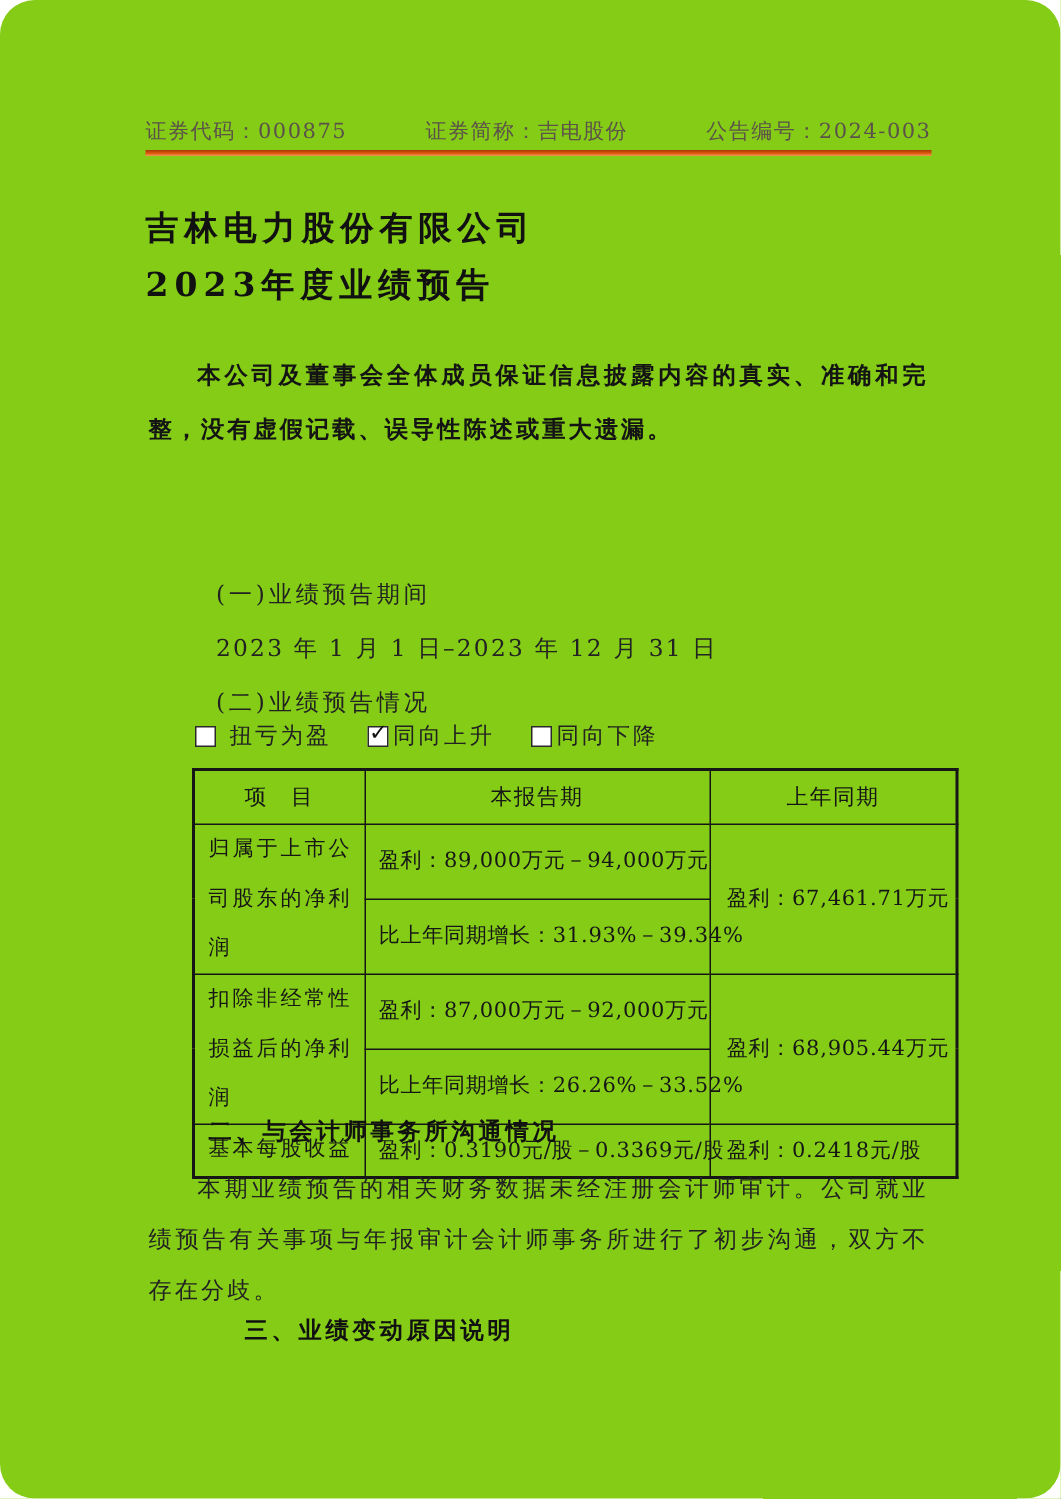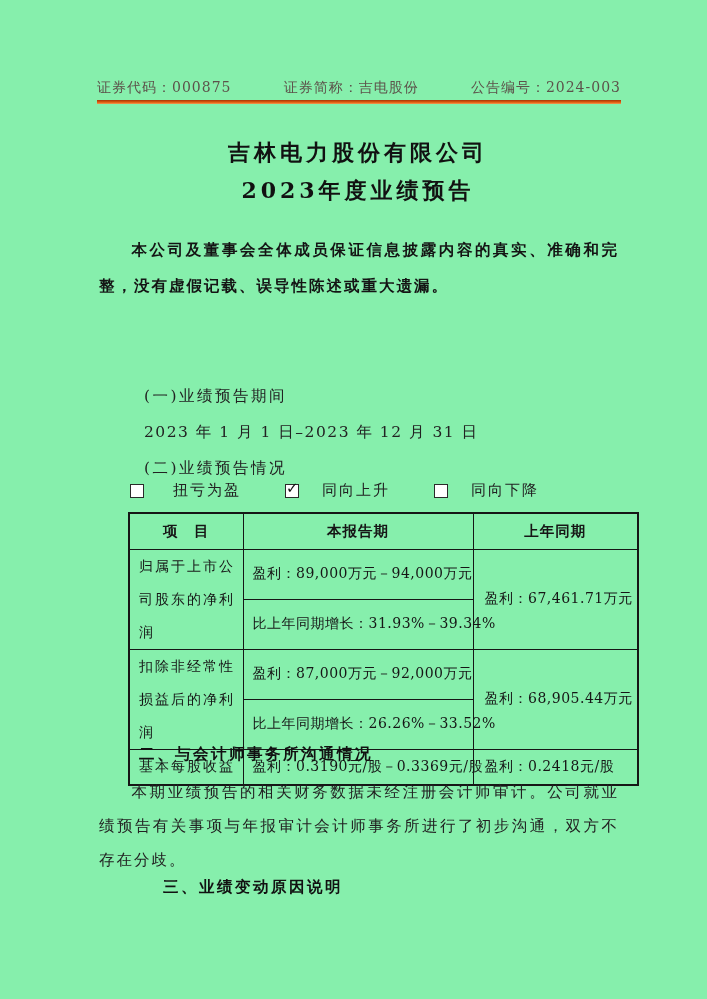--- a/index.html
+++ b/index.html
@@ -1,51 +1,51 @@
 <!DOCTYPE html>
 <html><head>
 <meta charset="utf-8">
 <style>
   * { margin:0; padding:0; box-sizing:border-box; }
   html,body { background:#ffffff; }
   .page {
-    position:relative; width:707px; height:999px; background:#86efac;
-    font-family:"DejaVu Serif","Liberation Serif",serif; color:#1d1d1d; overflow:hidden;
+    position:relative; width:707px; height:999px; background:#84cc16;
+    font-family:"DejaVu Serif","Liberation Serif",serif; color:#1d1d1d; overflow:hidden;border-radius:23px;
   }
   
   .doc-header {
     position:absolute; left:97px; right:86px; top:79px;
     display:flex; justify-content:space-between;
     font-size:14px; color:#5c524a; letter-spacing:1px; white-space:nowrap;
   }
   .header-rule {
     position:absolute; left:97px; right:86px; top:100px; height:4px;
     background:linear-gradient(180deg,#a63605 0%, #df590e 55%, #f29c55 100%);
   }
   
   .page-title {
     position:absolute; left:97px; right:88px; top:133px;
-    text-align:center; font-size:22px; font-weight:bold;
+    text-align:left; font-size:22px; font-weight:bold;
     line-height:38px; letter-spacing:4px; color:#111;
   }
   
   .declaration {
     position:absolute; left:99px; right:88px; top:232px;
     font-size:15.5px; font-weight:bold; line-height:36px;
     letter-spacing:2px; text-indent:2.1em; text-align:justify;
     line-break:anywhere; color:#141414;
   }
   .h-sec { position:absolute; font-size:15.5px; font-weight:bold; letter-spacing:2.5px; color:#111; white-space:nowrap; }
   .sub   { position:absolute; font-size:15.5px; letter-spacing:2.5px; color:#222; white-space:nowrap; }
   .period{ position:absolute; font-size:15.5px; letter-spacing:1.5px; color:#222; white-space:nowrap; }
 
   
   .checkbox-row {
     position:absolute; left:130px; top:481px; display:flex; align-items:center;
-    font-size:15px; letter-spacing:2px; color:#222;gap:20px;
+    font-size:15px; letter-spacing:2px; color:#222;
   }
   .cbox {
     position:relative; display:inline-block; width:14px; height:14px;
     border:1.5px solid #2a2a2a; background:#fff; flex:0 0 auto;
   }
   .cbox .mark {
     position:absolute; left:0px; top:-4px; font-size:15px; font-weight:bold;
     letter-spacing:0; line-height:1; color:#111;
     font-family:"DejaVu Sans","Liberation Sans",sans-serif;
   }
@@ -54,21 +54,21 @@
   .cb-label-3 { margin:0 0 0 3px; }
 
   
   .forecast-table {
     position:absolute; left:128px; top:512px; width:509px;
     border-collapse:collapse; table-layout:fixed;
     font-size:14px; color:#161616; border:2px solid #161616;
   }
   .forecast-table th, .forecast-table td { border:1.5px solid #161616; }
   .forecast-table th {
-    height:36px; font-size:14.5px; font-weight:bold; letter-spacing:1px; text-align:center;margin-left:36px;
+    height:36px; font-size:14.5px; font-weight:normal; letter-spacing:1px; text-align:center;margin-left:36px;
   }
   .forecast-table td { height:37px; vertical-align:middle; }
   td.cell-item  { padding-left:9px;  letter-spacing:2px; line-height:33px; }
   td.cell-val   { padding-left:9px;  letter-spacing:0.5px; white-space:nowrap; }
   td.cell-prior { padding-left:11px; letter-spacing:0.5px; white-space:nowrap; }
   tr.last-row td { height:36px; }
 
   .body-par {
     position:absolute; left:99px; right:88px;
     font-size:15.5px; line-height:34px; letter-spacing:2px;

